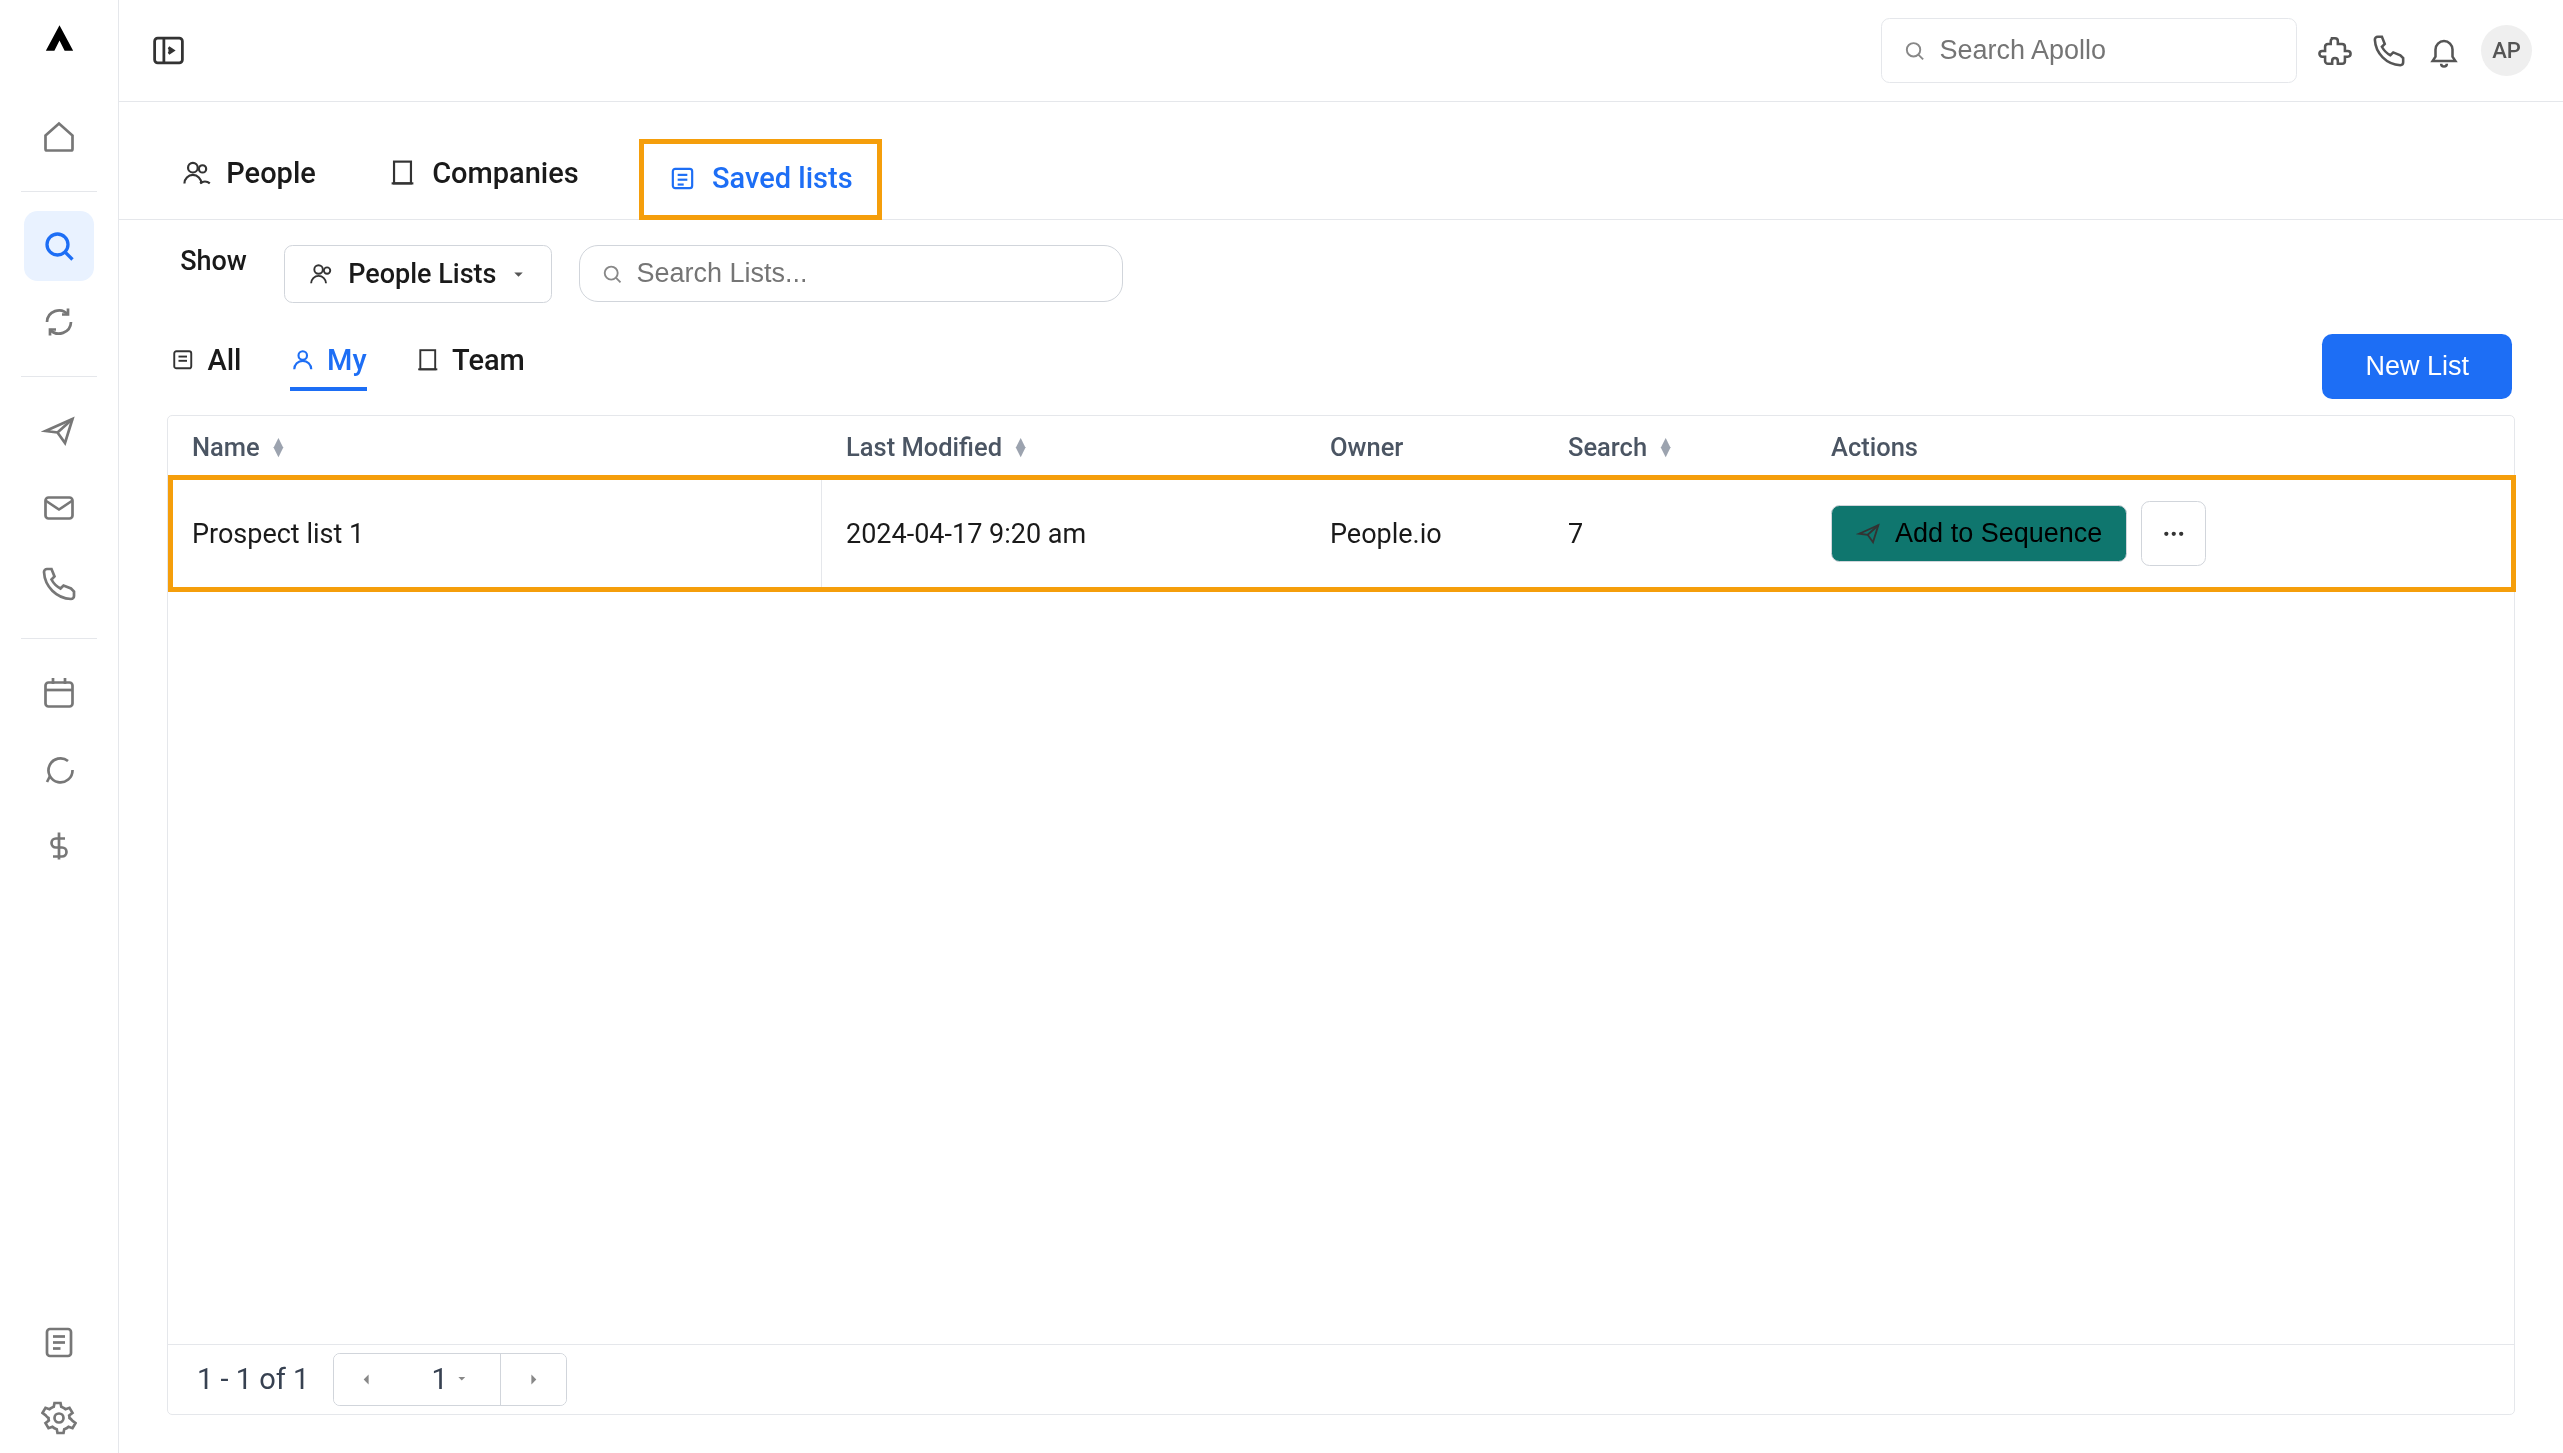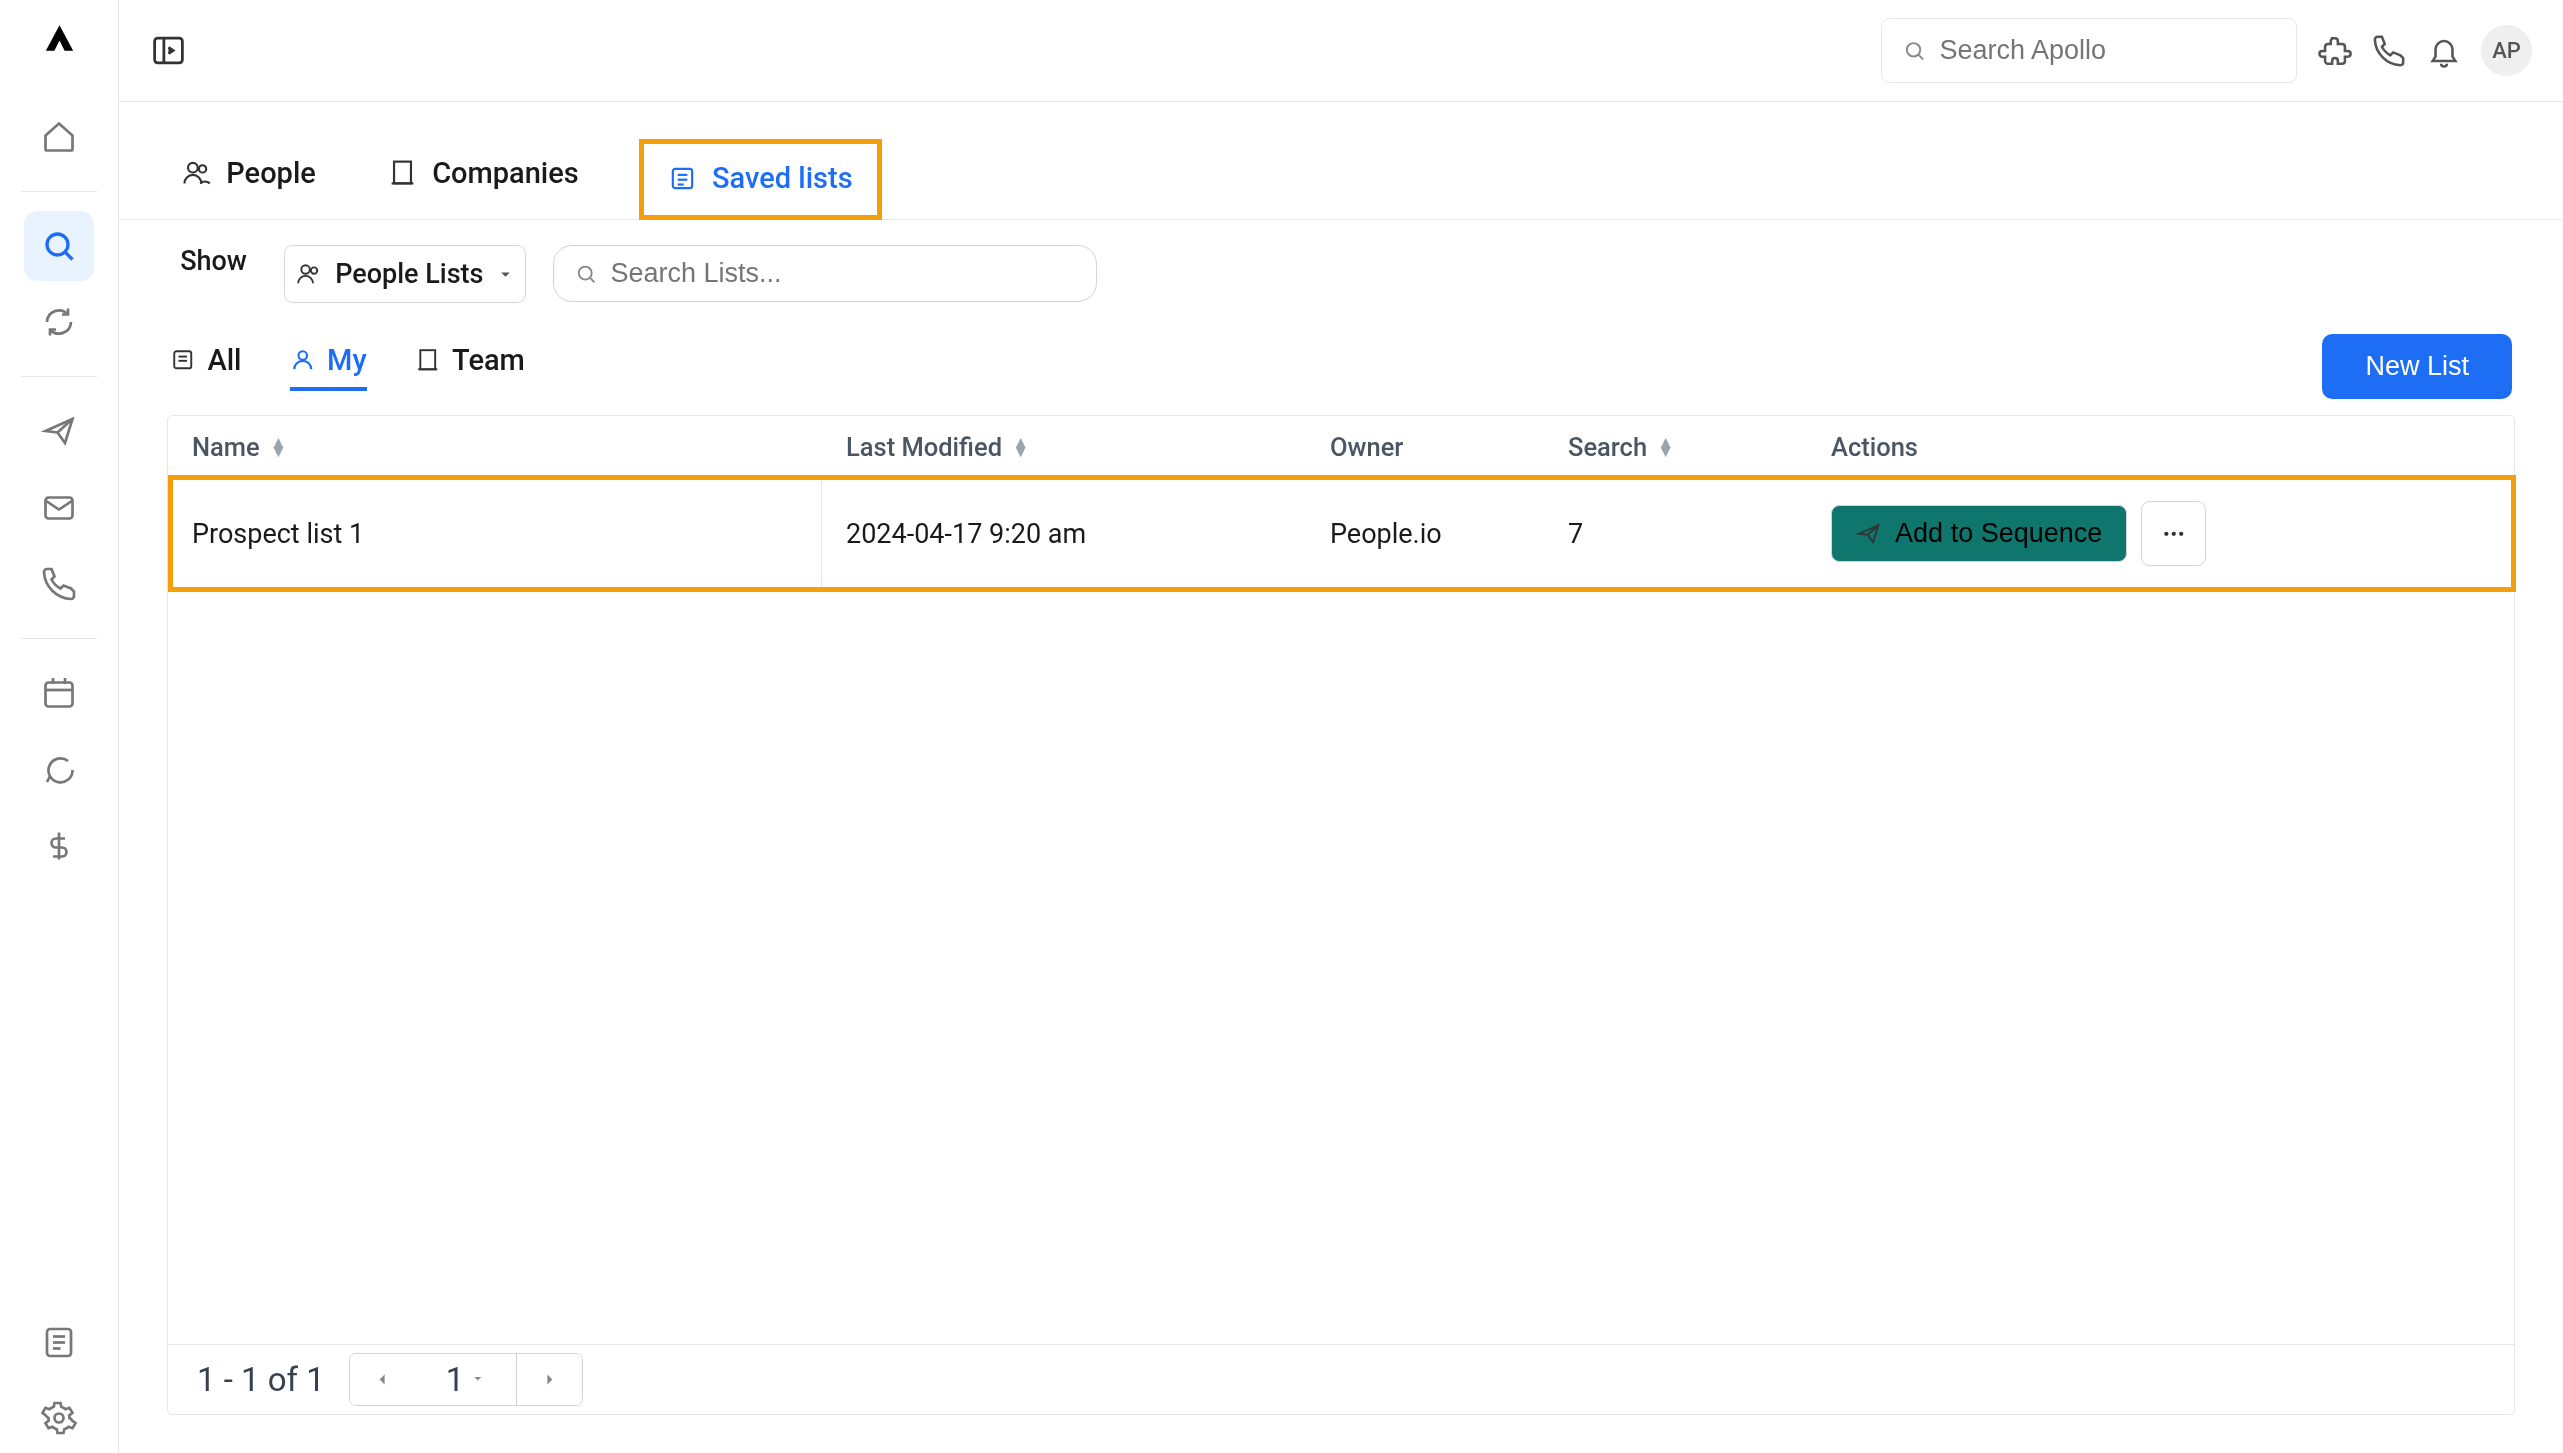--- a/index.html
+++ b/index.html
@@ -107,21 +107,21 @@
 
   
   .toolbar {
     display: flex; align-items: flex-start; gap: 27px;
     padding: 25.5px 51px 0 51px;
   }
   .toolbar .show-label { font-size: 27px; font-weight: 500; padding: 0 10.2px;}
   .dropdown {
     display: flex; align-items: center; gap: 13.6px;
     border: 1.7px solid #d1d5db; border-radius: 8.5px;
-    padding: 12px 11px; font-size: 27px; font-weight: 500;
+    padding: 12px 24px; font-size: 27px; font-weight: 500;
     cursor: pointer;
   }
   .search-lists {
     display: flex; align-items: center; gap: 13.6px;
     border: 1.7px solid #d1d5db; border-radius: 19px;
     padding: 12px 20.4px; width: 544px;
   }
   .search-lists input {
     border: none; outline: none; font-size: 27px; width: 100%; color: #6b7280;
   }
@@ -190,21 +190,21 @@
     border: 1.7px solid #d1d5db; border-radius: 8.5px;
     width: 65px; height: 65px; cursor: pointer; background:#fff;
   }
 
   
   .tfoot {
     margin-top: auto;
     display: flex; align-items: center; gap: 24px;
     border-top: 1.7px solid #e5e7eb;
     height: 70px; padding: 0 29px;
-    font-size: 33px; color: #374151;
+    font-size: 29px; color: #374151;
   }
   .pager { display: flex; border: 1.7px solid #d1d5db; border-radius: 6.8px; overflow: hidden; }
   .pager > * { width: 65px; height: 51px; display:flex; align-items:center; justify-content:center; border-right: 1.7px solid #d1d5db; }
   .pager > *:last-child { border-right: none; }
   .pager .page-input { width: 102px; gap:6.8px;}
   .pager button { background:#fff; border:none; cursor:pointer;}
 
   svg { display: block; }
 </style>
 </head>

